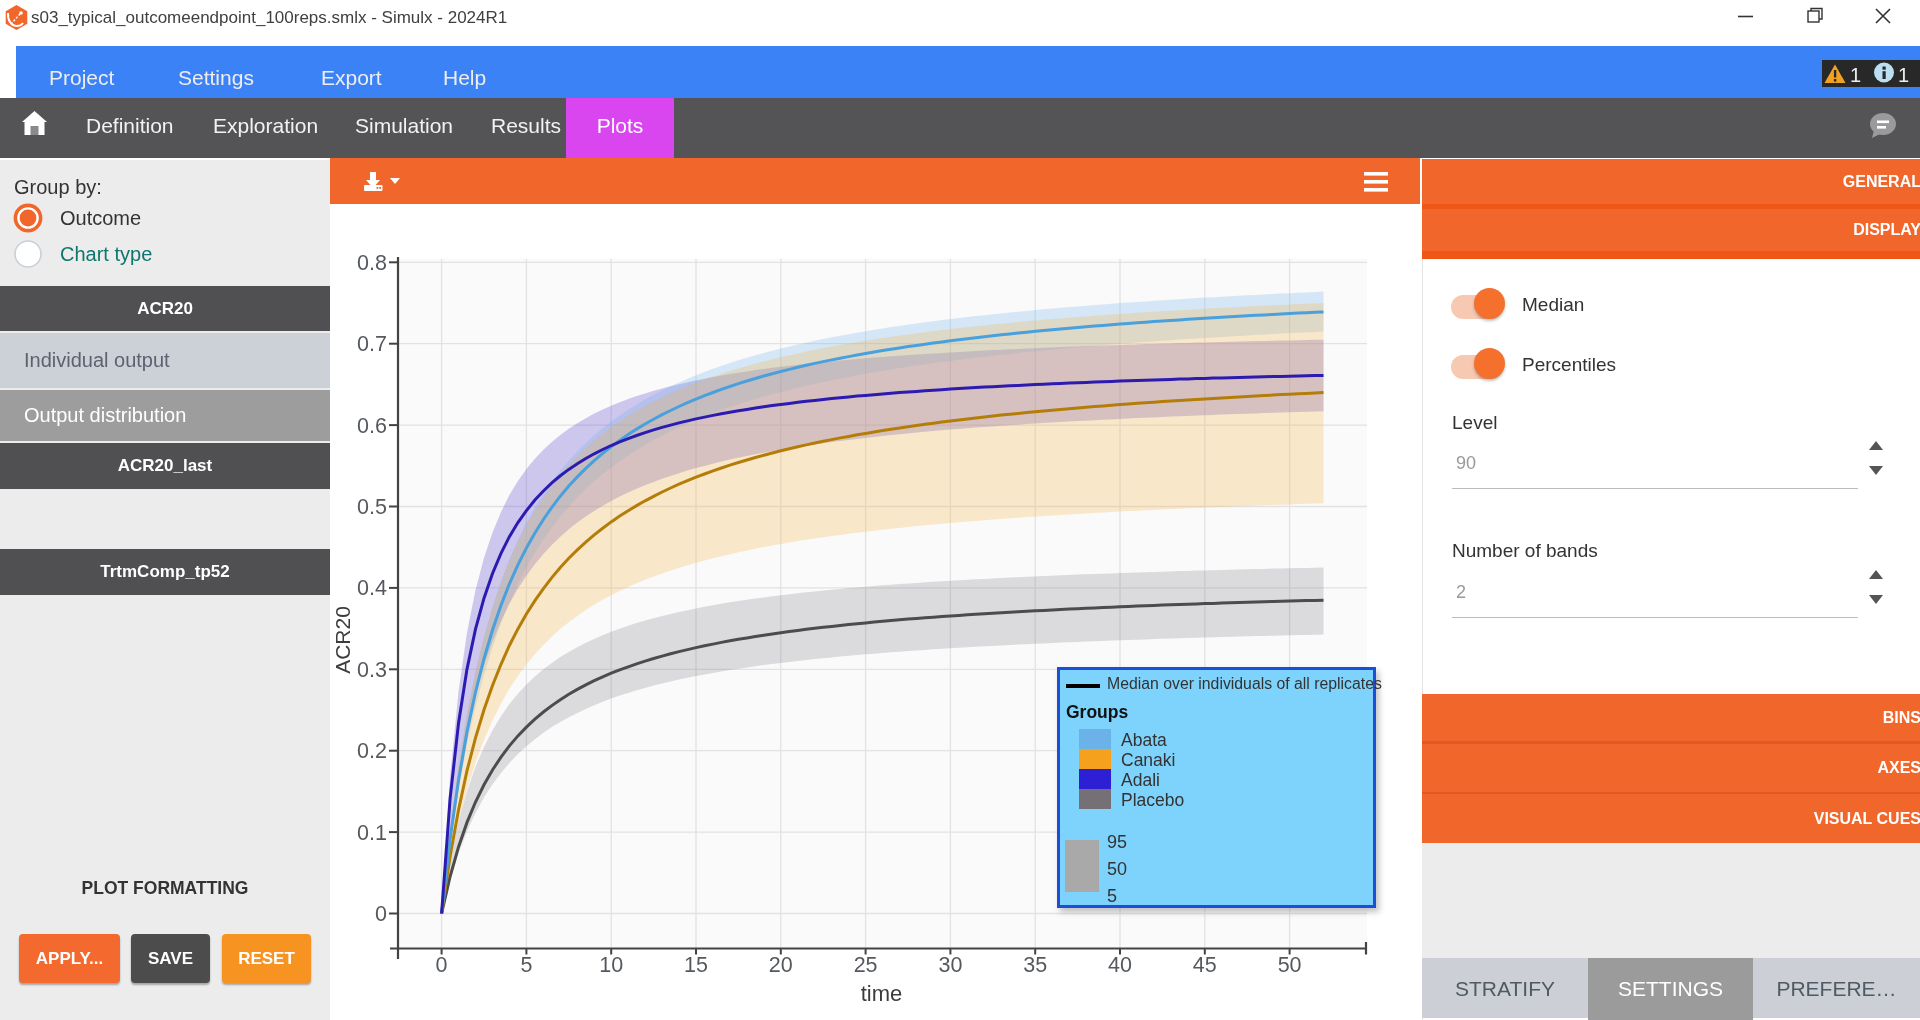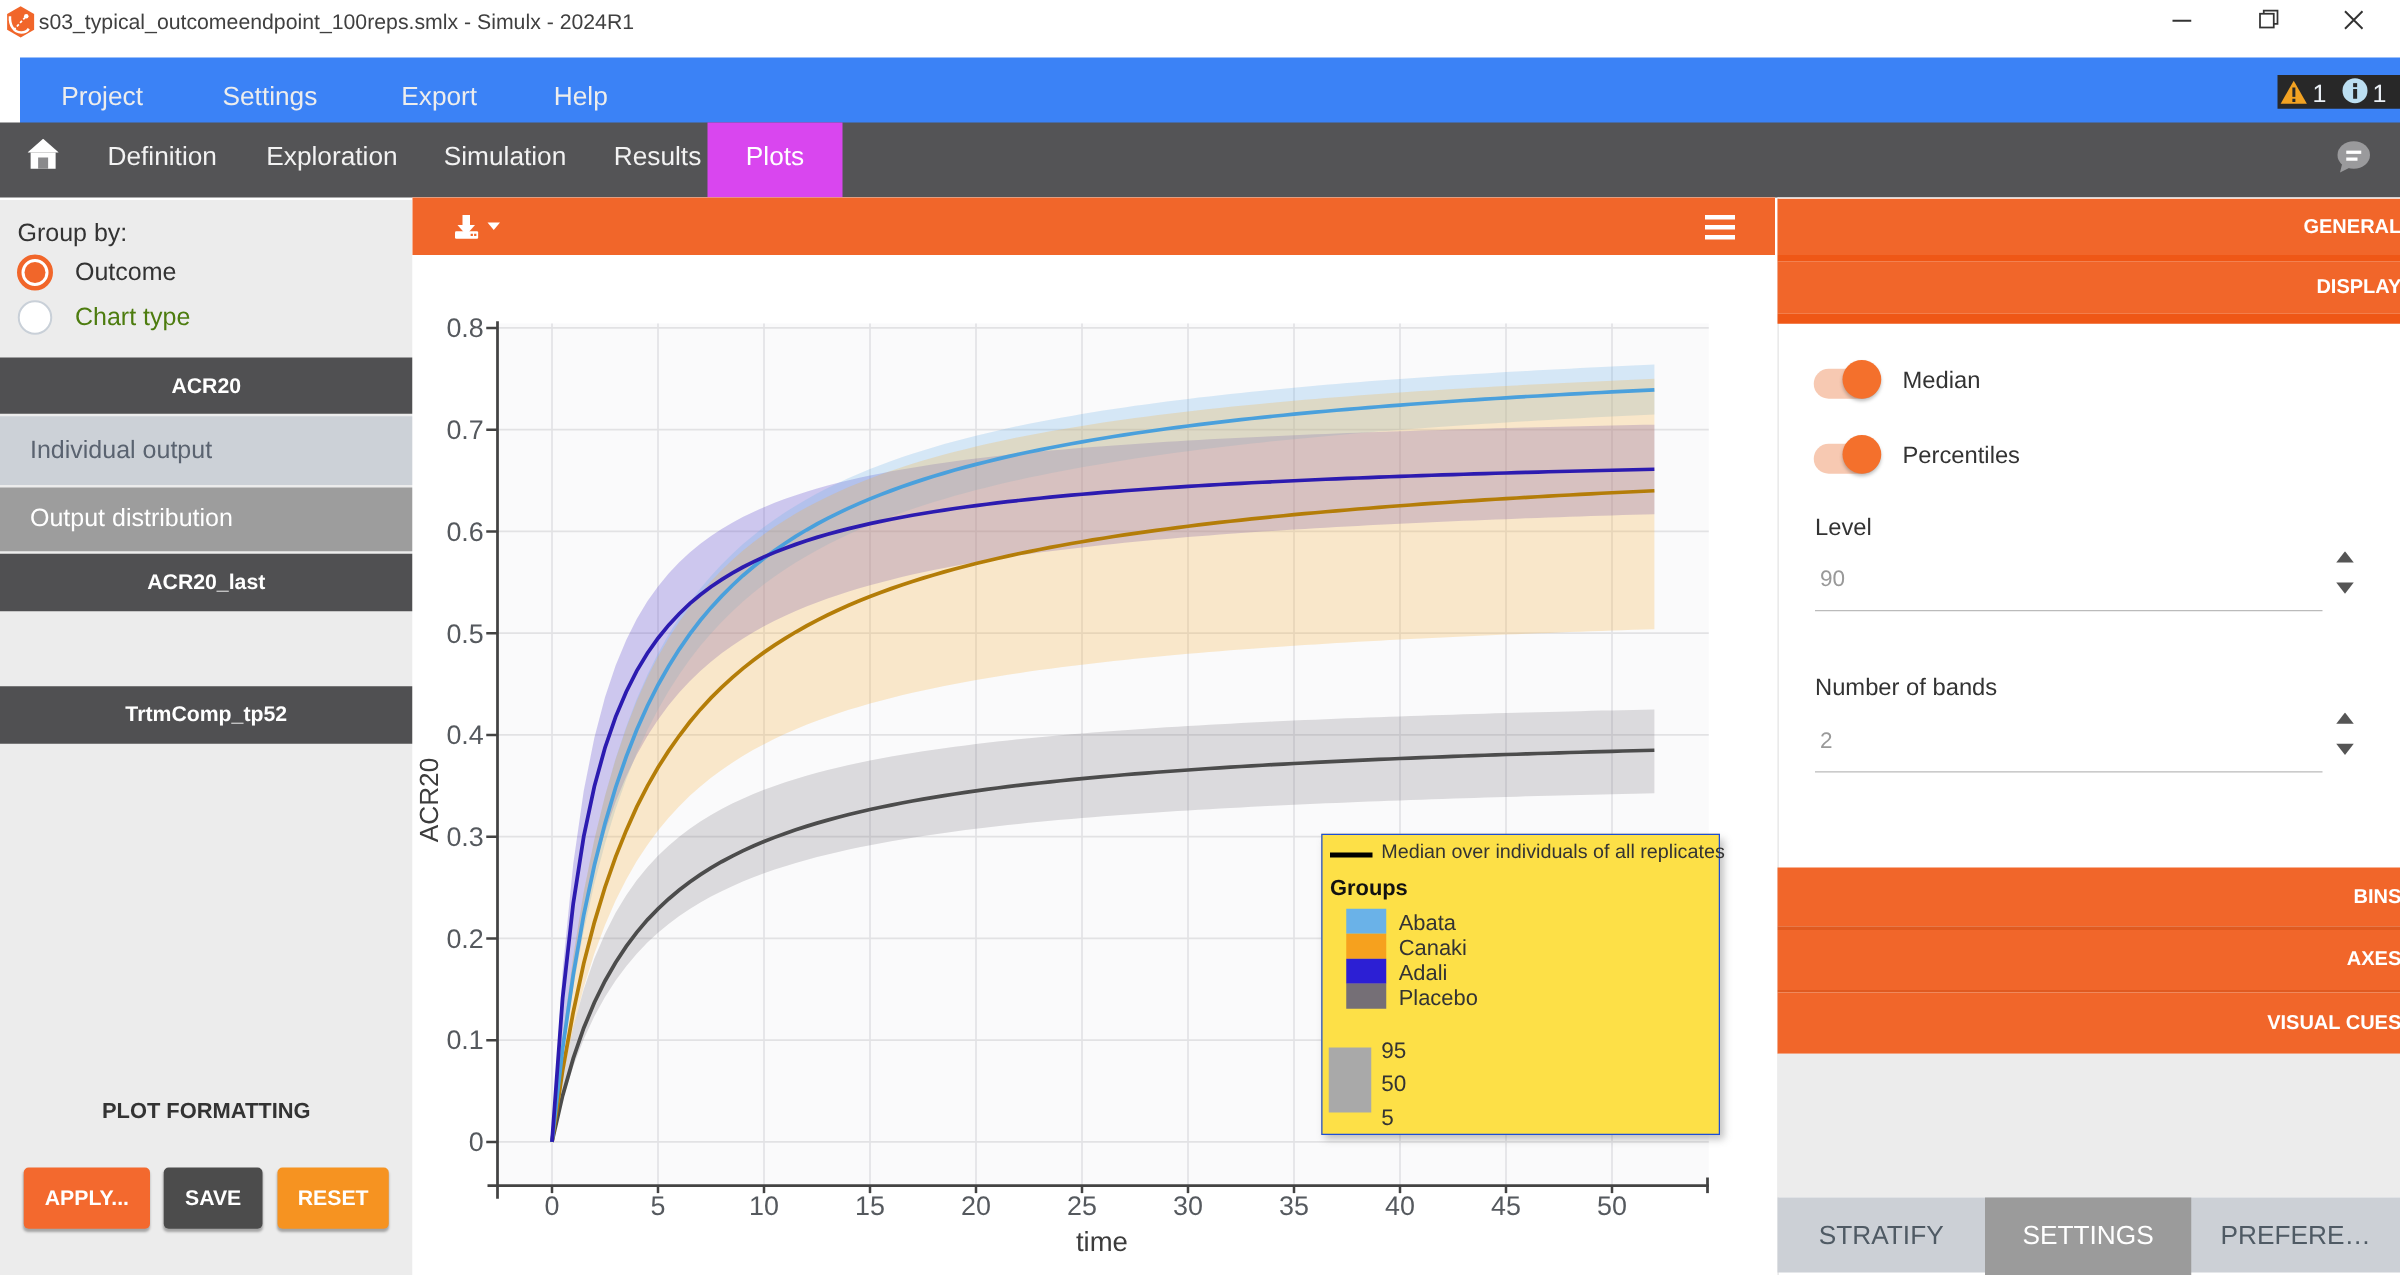--- a/index.html
+++ b/index.html
@@ -98,21 +98,21 @@
 <div class="abs" id="sidebar">
   <div class="abs panellabel" style="left:14px;top:16px;font-size:20px">Group by:</div>
   <svg class="abs" style="left:13px;top:43px" width="30" height="30" viewBox="0 0 30 30">
     <circle cx="15" cy="15" r="12.6" fill="#fff" stroke="#f1662a" stroke-width="3.6"></circle>
     <circle cx="15" cy="15" r="8.4" fill="#f1662a"></circle>
   </svg>
   <div class="abs" style="left:60px;top:44px;height:28px;line-height:28px;font-size:20px;color:#333">Outcome</div>
   <svg class="abs" style="left:13px;top:79px" width="30" height="30" viewBox="0 0 30 30">
     <circle cx="15" cy="15" r="13" fill="#fff" stroke="#c9d0d8" stroke-width="1.6"></circle>
   </svg>
-  <div class="abs" style="left:60px;top:80px;height:28px;line-height:28px;font-size:20px;color:#4d7c0f">Chart type</div>
+  <div class="abs" style="left:60px;top:80px;height:28px;line-height:28px;font-size:20px;color:#0f766e">Chart type</div>
 
   <div class="abs sideitem dark" style="top:126px;height:45px;line-height:45px">ACR20</div>
   <div class="abs sideitem light" style="top:173px;height:55px;line-height:55px">Individual output</div>
   <div class="abs sideitem sel" style="top:230px;height:51px;line-height:51px">Output distribution</div>
   <div class="abs sideitem dark" style="top:283px;height:46px;line-height:46px">ACR20_last</div>
   <div class="abs sideitem dark" style="top:389px;height:46px;line-height:46px">TrtmComp_tp52</div>
 
   <div class="abs" style="left:0;top:718px;width:330px;text-align:center;font-size:17.5px;font-weight:bold;color:#333">PLOT FORMATTING</div>
   <div class="abs" style="left:19px;top:774px;width:101px;height:49px;background:#f3692e;border-radius:4px;color:#fff;font-weight:bold;font-size:17px;text-align:center;line-height:49px;box-shadow:0 2px 2px rgba(0,0,0,0.3)">APPLY...</div>
   <div class="abs" style="left:131px;top:774px;width:79px;height:49px;background:#4c4c4c;border-radius:4px;color:#fff;font-weight:bold;font-size:17px;text-align:center;line-height:49px;box-shadow:0 2px 2px rgba(0,0,0,0.3)">SAVE</div>
@@ -206,21 +206,21 @@
 <line x1="874.8" y1="795.5" x2="874.8" y2="801.5" stroke="#434343" stroke-width="2"></line>
 <text x="874.8" y="819" text-anchor="middle" font-size="21.5" fill="#55595e">45</text>
 <line x1="959.6" y1="795.5" x2="959.6" y2="801.5" stroke="#434343" stroke-width="2"></line>
 <text x="959.6" y="819" text-anchor="middle" font-size="21.5" fill="#55595e">50</text>
 <line x1="1036" y1="789" x2="1036" y2="801.5" stroke="#434343" stroke-width="2.2"></line>
 <text x="551.5" y="848" text-anchor="middle" font-size="22" fill="#3c3c3c">time</text>
 <text x="20" y="487" text-anchor="middle" font-size="21" fill="#3c3c3c" transform="rotate(-90 20 487)">ACR20</text>
 
   </svg>
 
-  <div class="abs" style="left:727px;top:509px;width:319px;height:241px;background:#fde047;border:1px solid #1d4ed8;box-shadow:3px 4px 6px rgba(120,120,120,0.45)">
+  <div class="abs" style="left:727px;top:509px;width:319px;height:241px;background:#7dd3fc;border:3px solid #1d4ed8;box-shadow:3px 4px 6px rgba(120,120,120,0.45)">
     <div class="abs" style="left:6px;top:14px;width:34px;height:3.5px;background:#000"></div>
     <div class="abs" style="left:47px;top:5px;font-size:15.8px;color:#333;white-space:nowrap">Median over individuals of all replicates</div>
     <div class="abs" style="left:6px;top:32px;font-size:17.5px;font-weight:bold;color:#111">Groups</div>
     <div class="abs" style="left:19px;top:59px;width:32px;height:20px;background:#6ab2e8"></div>
     <div class="abs" style="left:19px;top:79px;width:32px;height:20px;background:#f6a11e"></div>
     <div class="abs" style="left:19px;top:99px;width:32px;height:20px;background:#2c1fd4"></div>
     <div class="abs" style="left:19px;top:119px;width:32px;height:20px;background:#756f76"></div>
     <div class="abs" style="left:61px;top:60px;font-size:17.5px;color:#333">Abata</div>
     <div class="abs" style="left:61px;top:80px;font-size:17.5px;color:#333">Canaki</div>
     <div class="abs" style="left:61px;top:100px;font-size:17.5px;color:#333">Adali</div>

